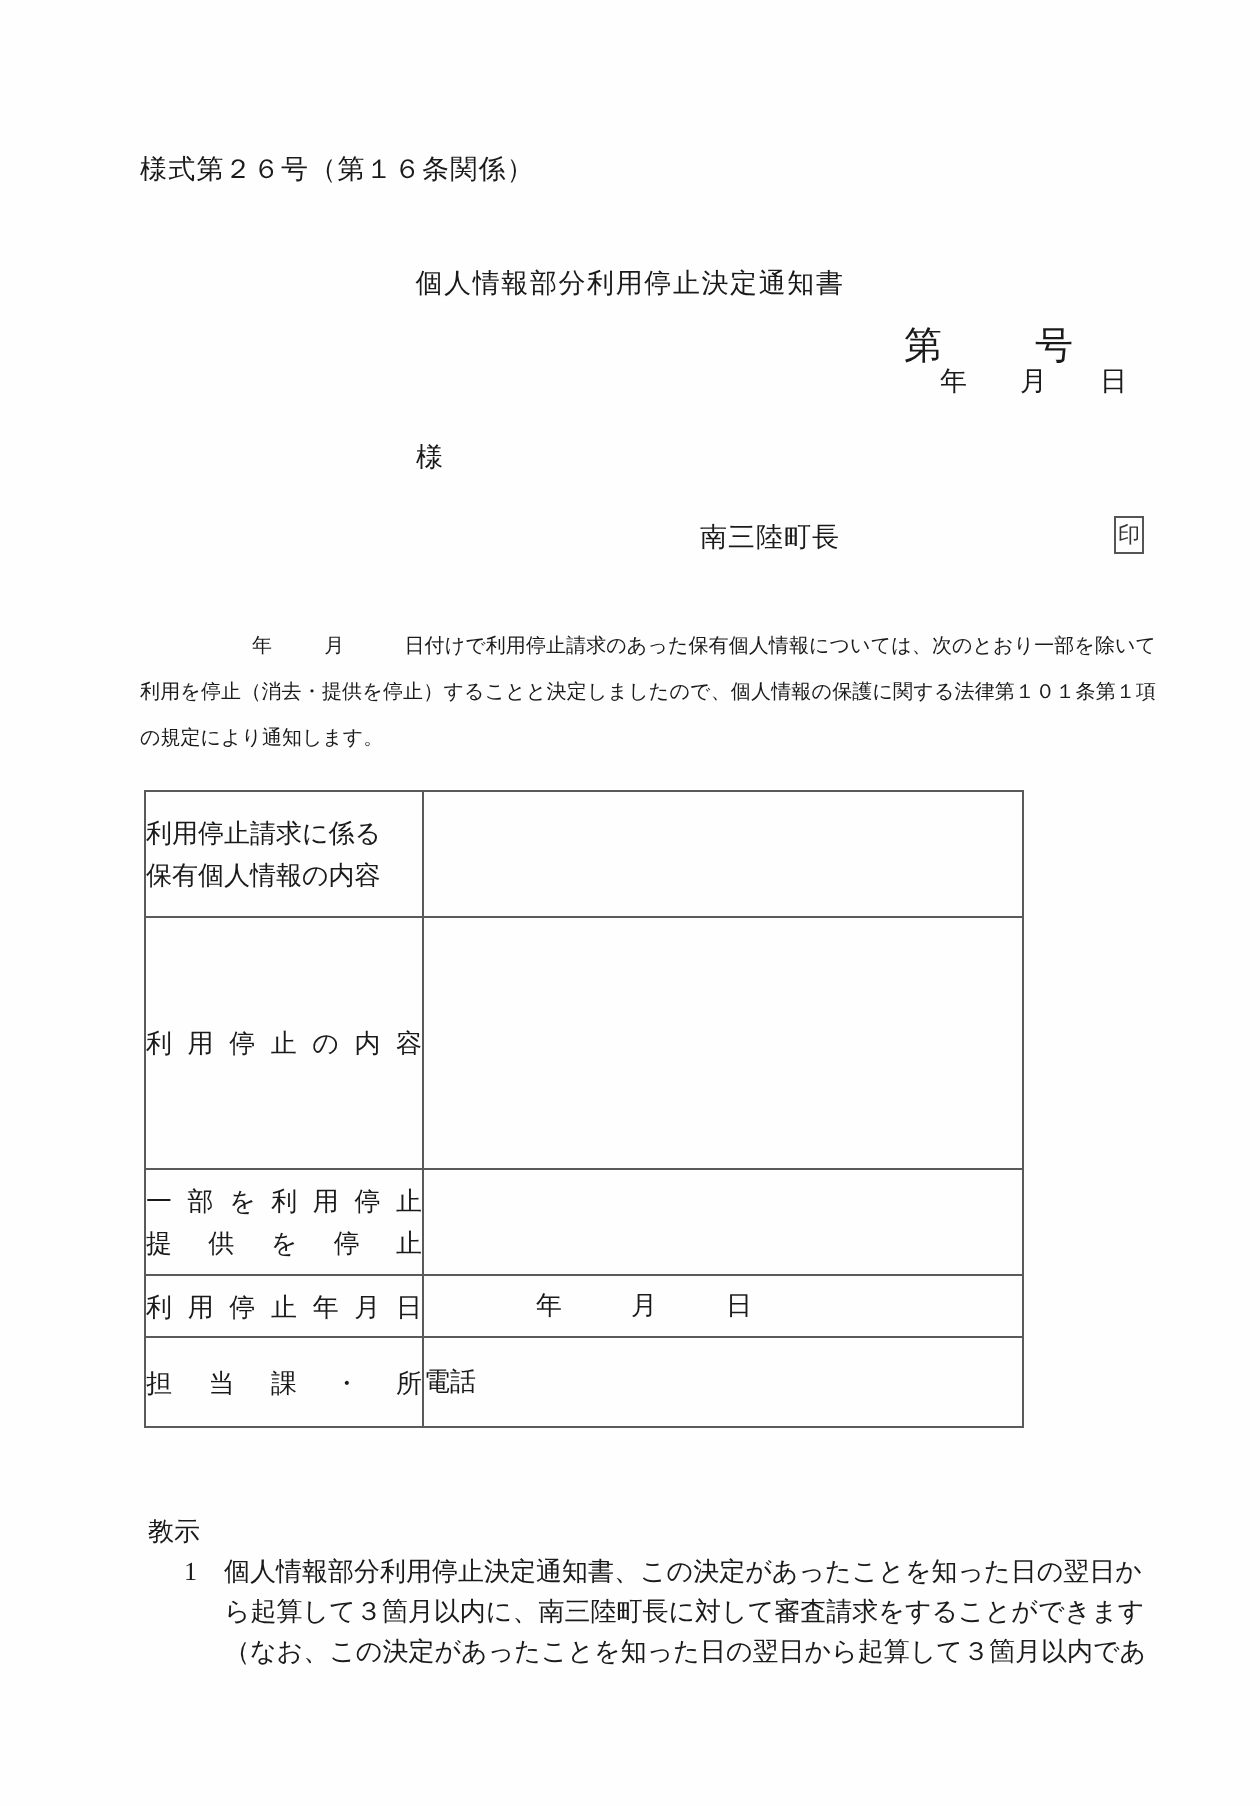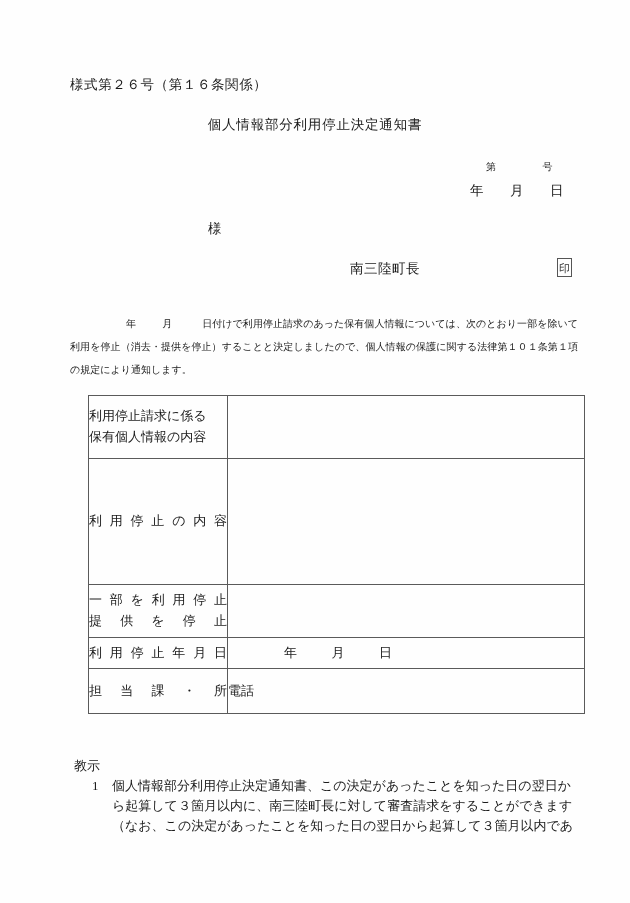--- a/index.html
+++ b/index.html
@@ -28,31 +28,31 @@
     left: 70px;
     top: 76px;
     font-size: 13.5px;
     letter-spacing: 0.6px;
     white-space: nowrap;
   }
   .doc-title {
     position: absolute;
     left: 0;
     right: 0;
-    top: 116px;
+    top: 133px;
     text-align: center;
     font-size: 13.5px;
     letter-spacing: 0.8px;
   }
 
   .doc-number {
     position: absolute;
-    left: 486px;
+    left: 452px;
     top: 160px;
-    font-size: 10px;
+    font-size: 19px;
     letter-spacing: 0.5px;
     white-space: nowrap;
     font-family: Liberation Mono, monospace;
   }
   .doc-number .gap { display: inline-block; width: 46px; }
 
   .doc-date {
     position: absolute;
     left: 470px;
     top: 182px;
@@ -101,26 +101,25 @@
     text-align: justify;
     text-justify: inter-character;
   }
   .body-text .indent { display: inline-block; width: 56px; }
   .body-text .gap-s { display: inline-block; width: 26px; }
   .body-text .gap-m { display: inline-block; width: 30px; }
 
   
   .form-table {
     position: absolute;
-    left: 88px;
+    left: 72px;
     top: 395px;
-    width: 497px;
+    width: 440px;
     border-collapse: collapse;
     table-layout: fixed;
-    font-family: Liberation Mono, monospace;
   }
   .form-table td {
     border: 1px solid #5a5a5a;
     font-size: 13px;
     vertical-align: middle;
     padding: 0;
   }
   .label-cell {
     width: 138px;
     padding: 6px 9px;

